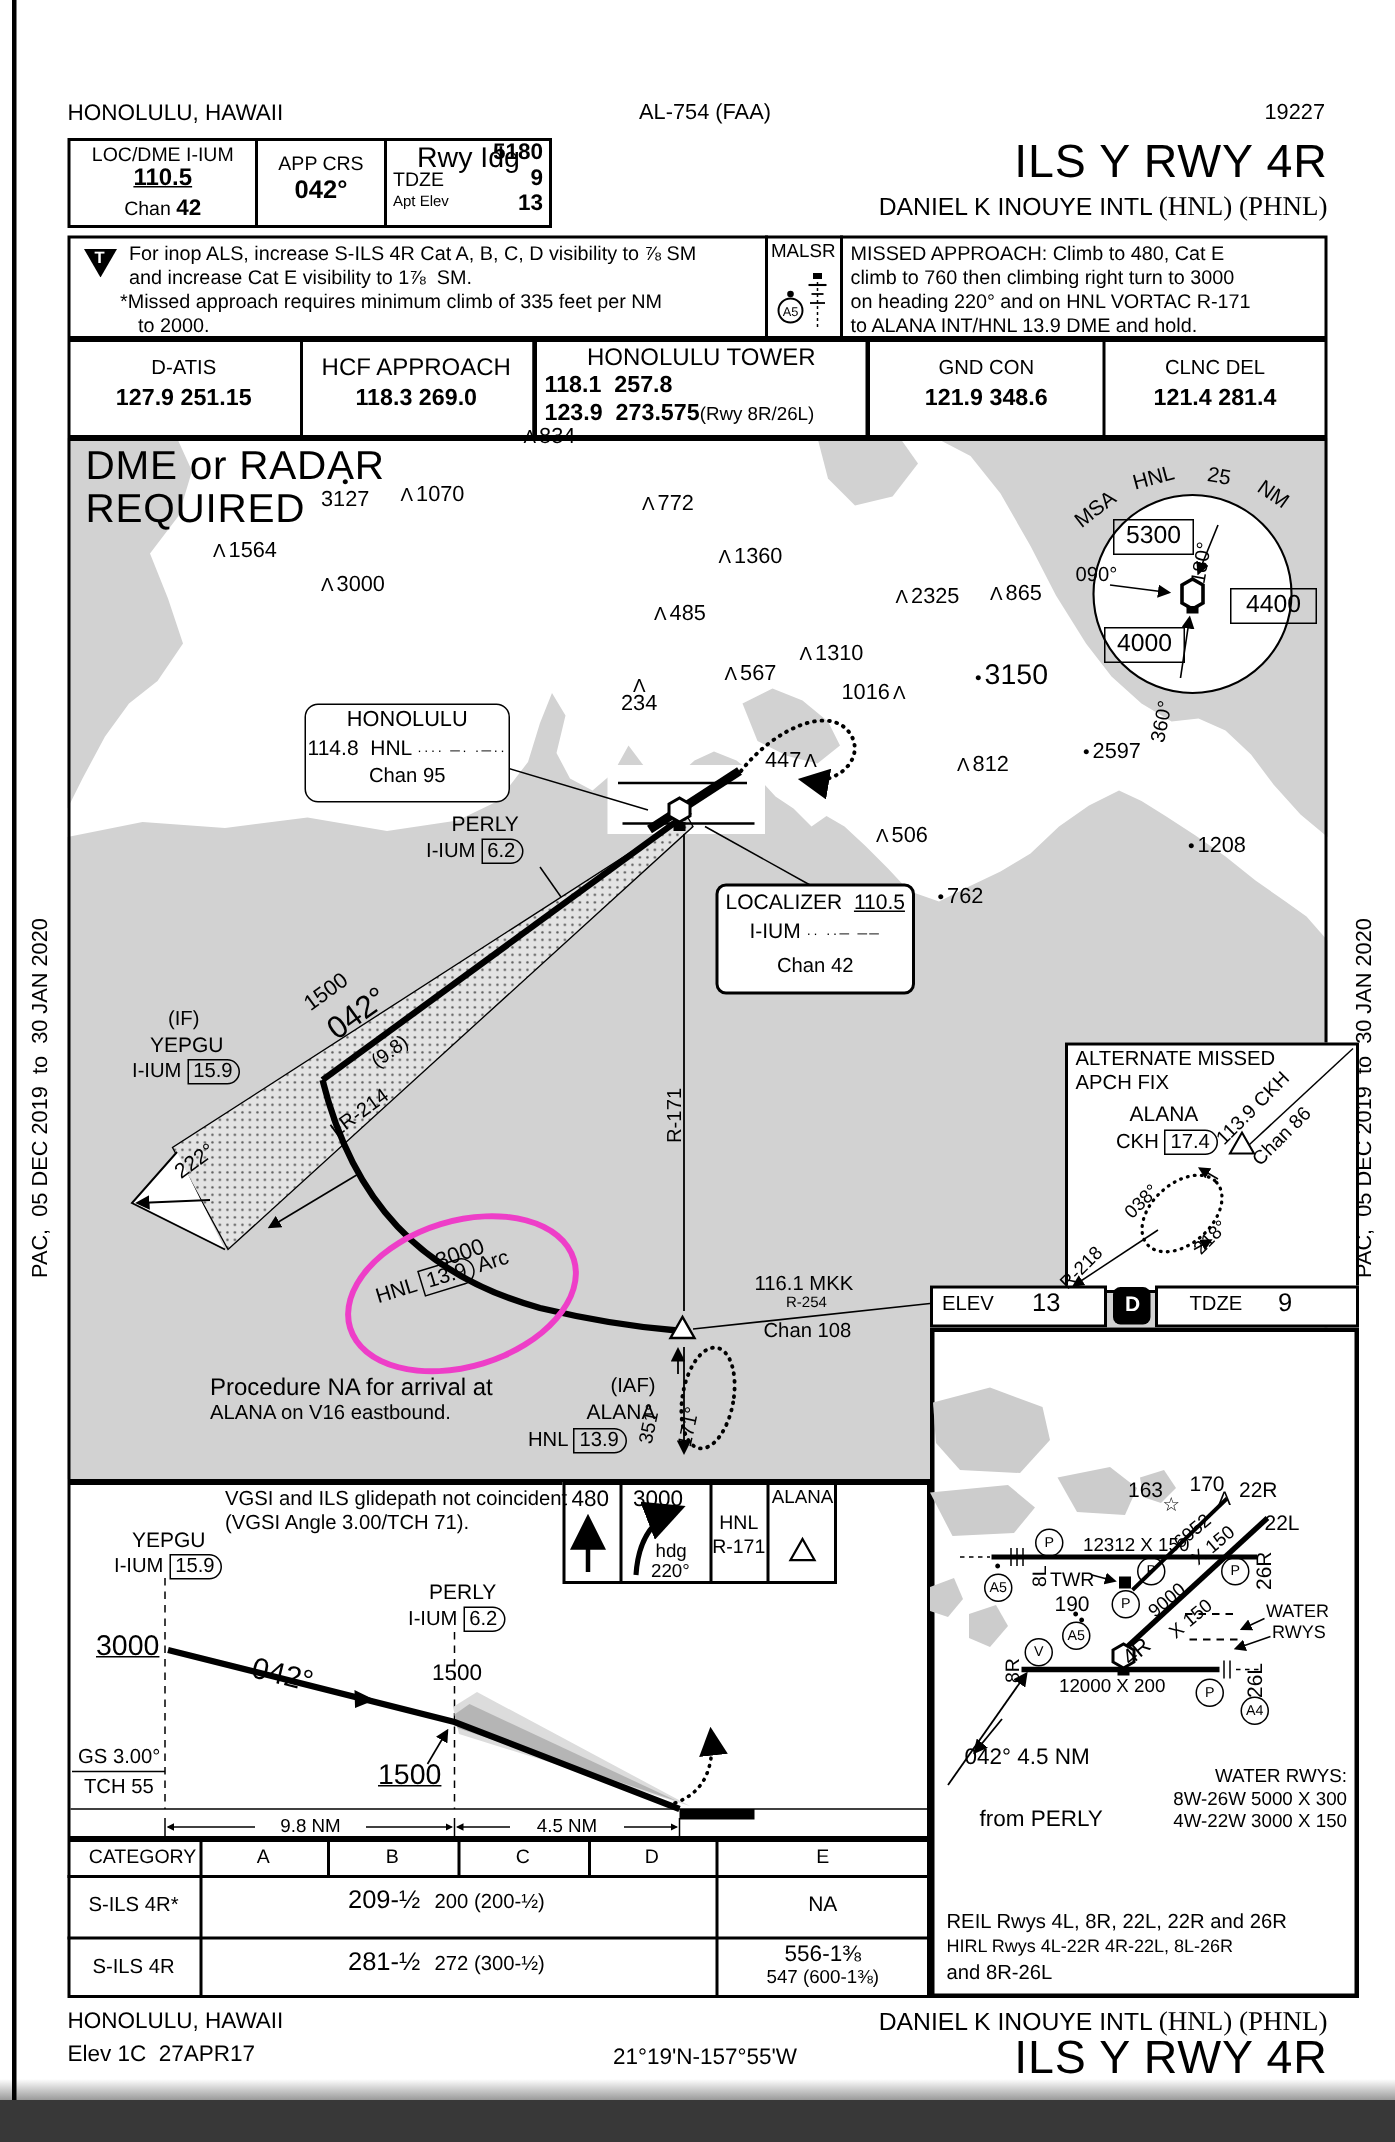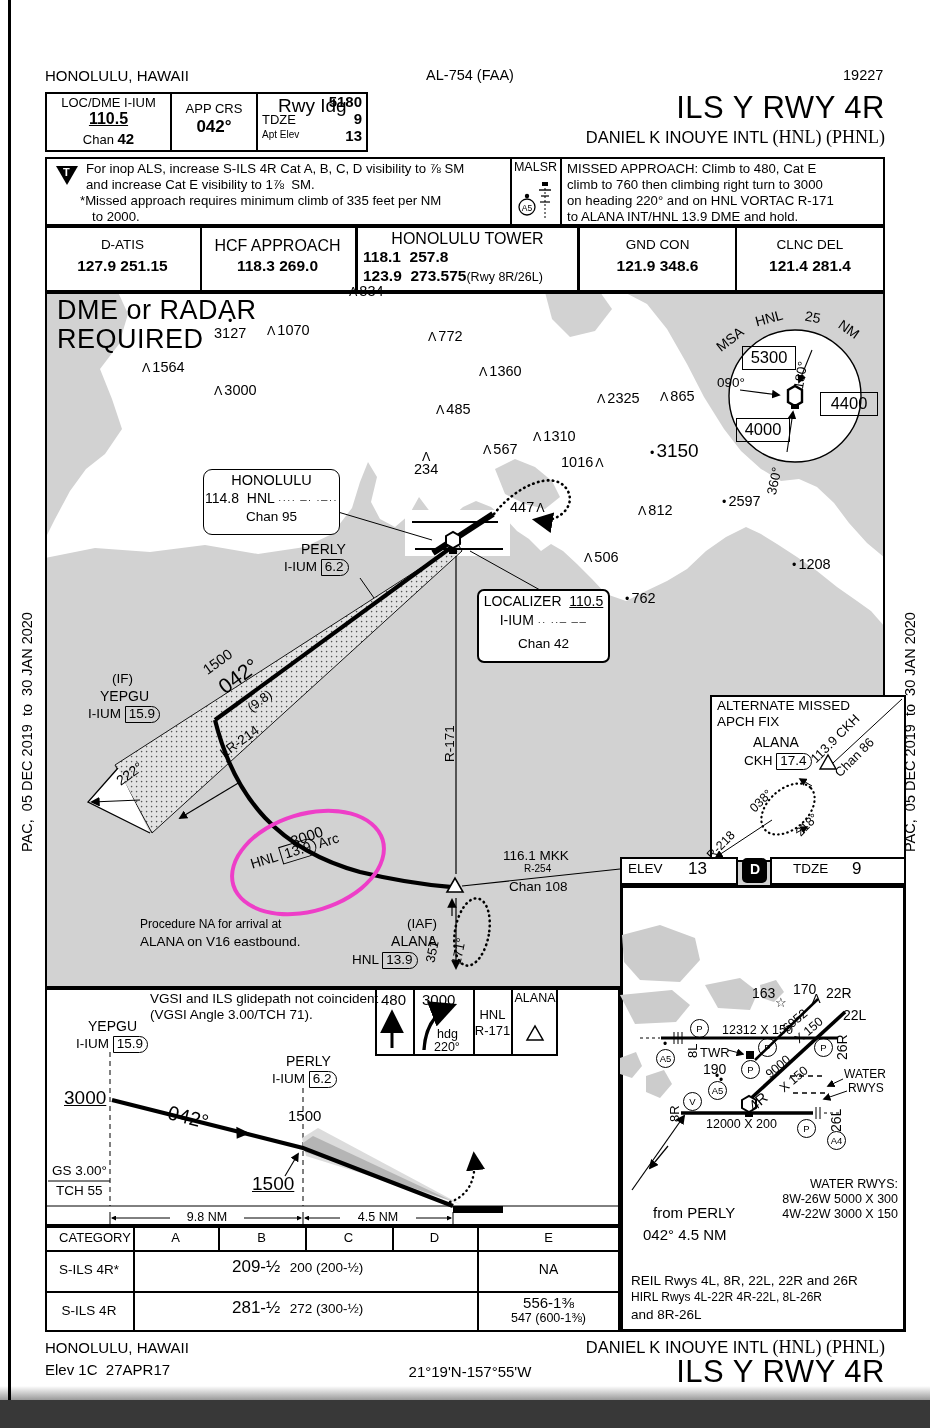--- a/index.html
+++ b/index.html
@@ -291,21 +291,21 @@
   <div class="t" style="left:337px;top:917px;width:100px;text-align:right;font-size:13.5px">(IAF)</div>
   <div class="t" style="left:337px;top:934px;width:100px;text-align:right;font-size:14px">ALANA</div>
   <div class="t" style="left:352px;top:952px;font-size:13.5px"><span>HNL</span> <span class="dme">13.9</span></div>
   <div class="t" style="left:437px;top:950px;font-size:13px;transform:rotate(-78deg);transform-origin:left bottom">351°</div>
   <div class="t" style="left:463px;top:952px;font-size:13px;transform:rotate(-78deg);transform-origin:left bottom">171°</div>
 
   <div class="t" style="left:503px;top:849px;font-size:13.5px">116.1 MKK</div>
   <div class="t" style="left:524px;top:864px;font-size:10px">R-254</div>
   <div class="t" style="left:509px;top:880px;font-size:13.5px">Chan 108</div>
 
-  <div class="t" style="left:140px;top:918px;font-size:12px">Procedure NA for arrival at</div>
+  <div class="t" style="left:140px;top:918px;font-size:16px">Procedure NA for arrival at</div>
   <div class="t" style="left:140px;top:935px;font-size:13.5px">ALANA on V16 eastbound.</div>
 
   <div class="box" style="left:710px;top:695px;width:196px;height:167px;border-width:2.4px;z-index:5"></div>
   <svg style="left:710px;top:695px;z-index:6" width="196" height="167" viewBox="710 695 196 167">
     <marker id="ah2" viewBox="0 0 10 10" refX="8" refY="5" markerWidth="8" markerHeight="8" orient="auto-start-reverse">
         <path d="M0 0L10 5L0 10z" fill="#000"></path>
       </marker>
     <line x1="902" y1="699" x2="833" y2="763" stroke="#000" stroke-width="1"></line>
     <polygon points="820,769 836,769 828,755" fill="#fff" stroke="#000" stroke-width="1.4"></polygon>
     <ellipse cx="788" cy="809" rx="31" ry="20" fill="none" stroke="#000" stroke-width="2.2" stroke-dasharray="0.5,4.2" stroke-linecap="round" transform="rotate(-42 788 809)"></ellipse>
@@ -396,21 +396,21 @@
   <div class="circ" style="left:814px;top:1038px">P</div>
   <div class="circ" style="left:797px;top:1119px">P</div>
   <div class="circ" style="left:656px;top:1049px">A5</div>
   <div class="t" style="left:663px;top:1038px;font-size:12px;z-index:7">•</div>
   <div class="circ" style="left:708px;top:1081px">A5</div>
   <div class="t" style="left:715px;top:1070px;font-size:12px;z-index:7">•</div>
   <div class="circ" style="left:683px;top:1092px">V</div>
   <div class="circ" style="left:827px;top:1131px">A4</div>
   <div class="t" style="left:844px;top:1068px;font-size:12px;z-index:7">WATER</div>
   <div class="t" style="left:848px;top:1082px;font-size:12px;z-index:7">RWYS</div>
-  <div class="t" style="left:643px;top:1227px;font-size:15px;z-index:7">042° 4.5 NM</div>
+  <div class="t" style="left:643px;top:1164px;font-size:15px;z-index:7">042° 4.5 NM</div>
   <div class="t" style="left:653px;top:1205px;font-size:15px;z-index:7">from PERLY</div>
   <div class="t" style="left:780px;top:1178px;width:118px;text-align:right;font-size:12.5px;z-index:7">WATER RWYS:</div>
   <div class="t" style="left:770px;top:1193px;width:128px;text-align:right;font-size:12.5px;z-index:7">8W-26W 5000 X 300</div>
   <div class="t" style="left:770px;top:1208px;width:128px;text-align:right;font-size:12.5px;z-index:7">4W-22W 3000 X 150</div>
   <div class="t" style="left:631px;top:1274px;font-size:13.5px;z-index:7">REIL Rwys 4L, 8R, 22L, 22R and 26R</div>
   <div class="t" style="left:631px;top:1291px;font-size:12px;z-index:7">HIRL Rwys 4L-22R 4R-22L, 8L-26R</div>
   <div class="t" style="left:631px;top:1308px;font-size:13.5px;z-index:7">and 8R-26L</div>
 
   <div class="box" style="left:45px;top:988px;width:575px;height:238px"></div>
   <svg style="left:45px;top:988px;z-index:3" width="575" height="238" viewBox="45 988 575 238">

